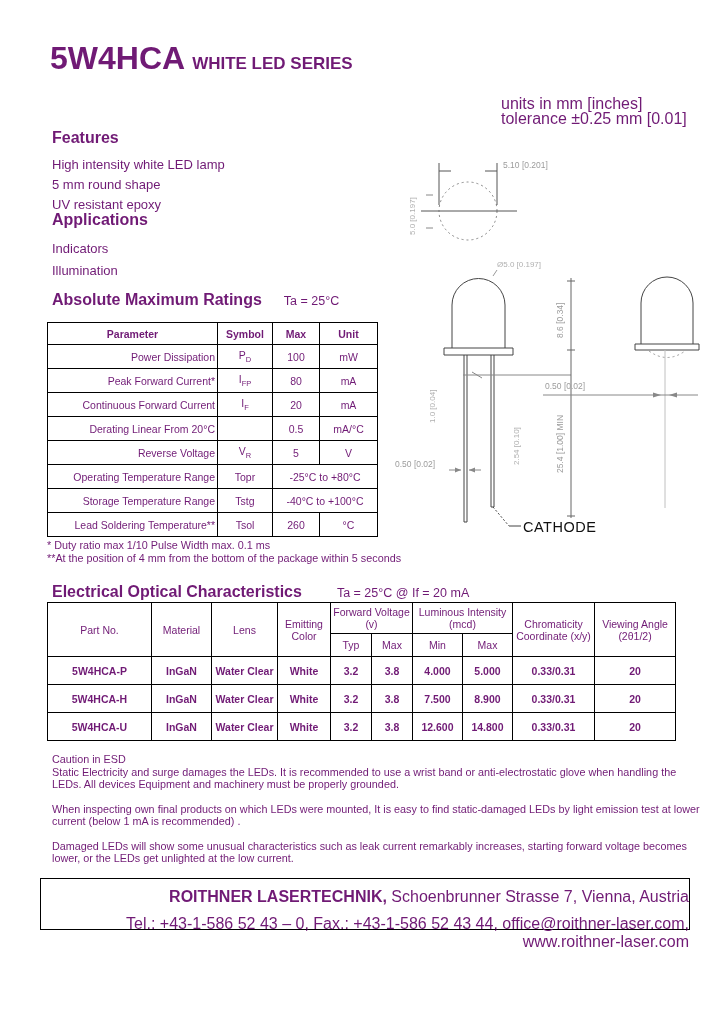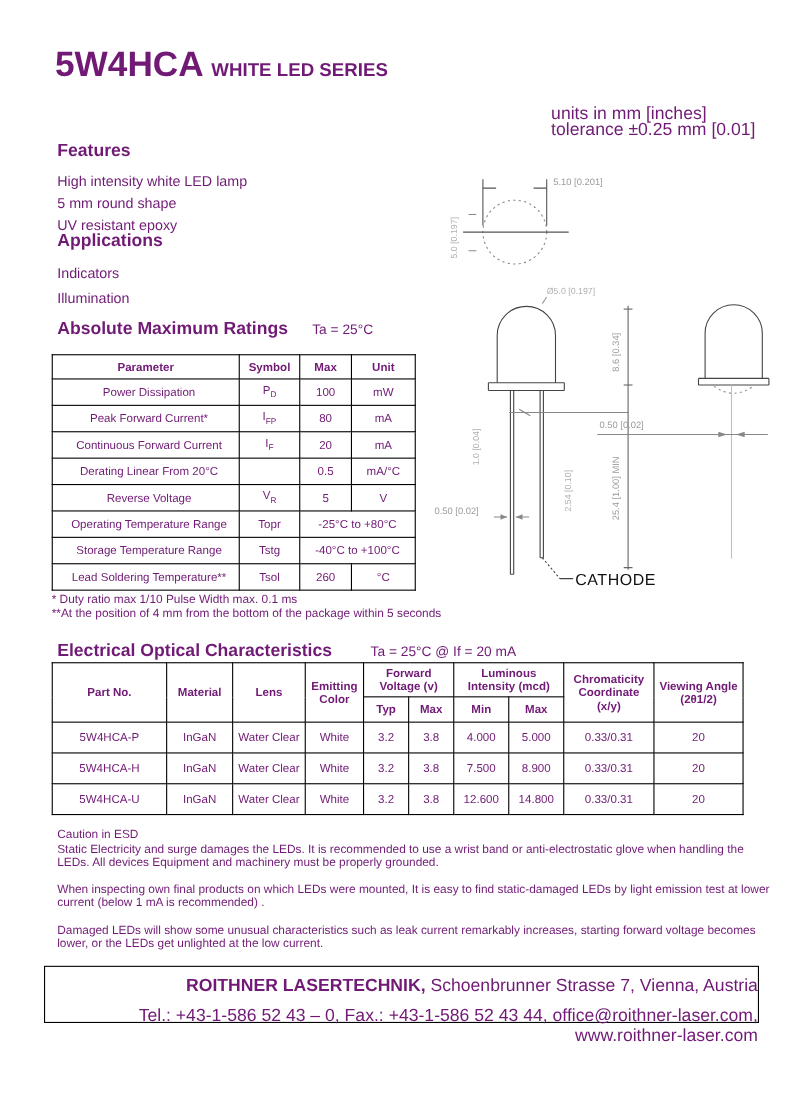--- a/index.html
+++ b/index.html
@@ -25,32 +25,32 @@
   .apps .body-line{line-height:22px;}
   
   .amr-head{left:52px;top:291px;white-space:nowrap;}
   .amr-head .cond{font-size:12.5px;font-weight:normal;margin-left:22px;}
   table{border-collapse:collapse;table-layout:fixed;}
   td,th{border:1px solid #000;padding:0 2px;overflow:hidden;}
   .amr-table{left:47px;top:322px;}
   .amr-table table{width:330px;font-size:10.5px;}
   .amr-table th{height:21px;font-size:10.5px;}
   .amr-table td{height:23px;text-align:center;}
-  .amr-table td.param{text-align:center;padding-left:8px;margin-top:12px;}
+  .amr-table td.param{text-align:right;padding-left:8px;margin-top:12px;}
   sub{font-size:7.5px;}
   .footnotes{left:47px;top:539px;font-size:10.8px;line-height:13px;white-space:nowrap;}
   
   .eoc-head{left:52px;top:583px;white-space:nowrap;}
   .eoc-head .cond{font-size:12.5px;font-weight:normal;margin-left:35px;}
   .eoc-table{left:47px;top:602px;}
   .eoc-table table{width:628px;font-size:10.5px;}
-  .eoc-table th{font-weight:bold;font-size:10.5px;text-align:center;}
+  .eoc-table th{font-weight:normal;font-size:10.5px;text-align:center;}
   .eoc-table tr.hr1 th{height:30px;}
   .eoc-table tr.hr2 th{height:22px;}
-  .eoc-table td{height:27px;text-align:center;}
+  .eoc-table td{height:27px;text-align:center;font-weight:bold;}
   
   .caution{left:52px;top:753px;width:648px;font-size:10.8px;line-height:12.5px;}
   .caution p{margin:0 0 12px 0;}
   .caution .chead{margin:0;}
   
   .footer{left:40px;top:878px;width:648px;height:50px;border:1px solid #000;text-align:right;font-size:16px;}
   .footer .l1{margin-top:9px;}
   .footer .l2{margin-top:9px;}
   .footer b{font-weight:bold;}
   

